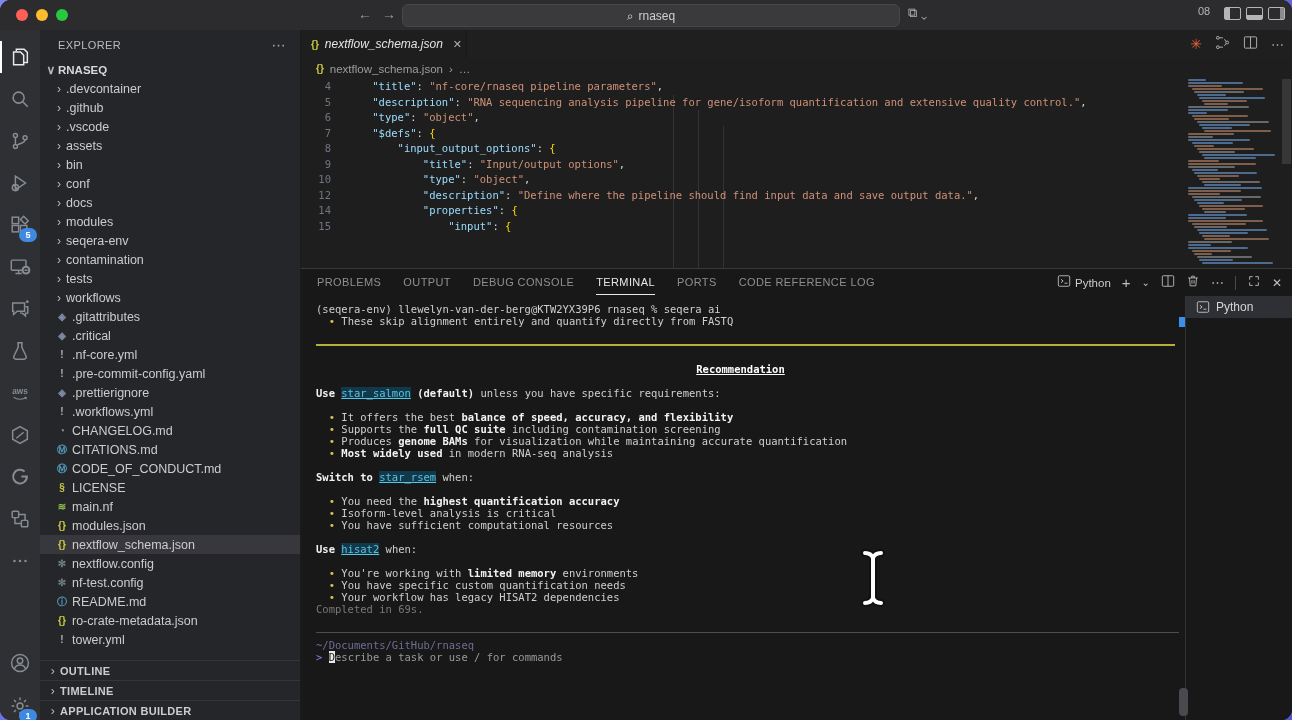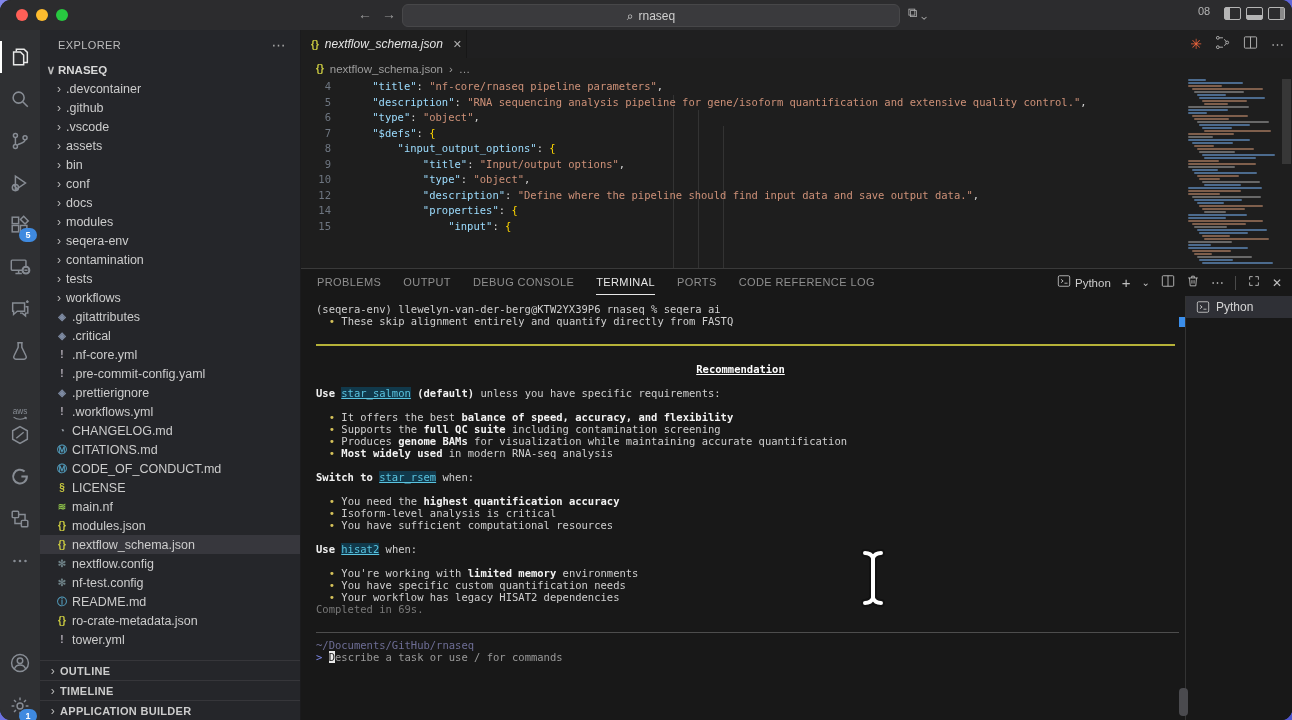--- a/index.html
+++ b/index.html
@@ -173,21 +173,21 @@
           <path d="M4 5.5h13v9H9l-4 3.5v-3.5H4z"></path>
           <path d="M18 9.5h2.5v7H18v3l-3.5-3H12"></path>
           <path d="M20 2.5v3M18.5 4h3"></path>
         </svg>
       </div>
       <div class="ab-item" style="top: 302px;">
         <svg viewBox="0 0 24 24" fill="none" stroke="currentColor" stroke-width="1.6">
           <path d="M9 3h6M10 3v5l-4.6 9.5A2.4 2.4 0 007.6 21h8.8a2.4 2.4 0 002.2-3.5L14 8V3"></path>
         </svg>
       </div>
-      <div class="ab-item" style="top: 364px;">
+      <div class="ab-item" style="top: 344px; font-weight: bold;">
         <svg viewBox="0 0 24 24" fill="none">
           <text x="12" y="13" text-anchor="middle" fill="currentColor" font-size="9" font-family="Liberation Sans">aws</text>
           <path d="M5 16.5c4 3 10 3 13.5.5l-1.5-.7M18.5 17l.3 1.8" stroke="currentColor" stroke-width="1.3" fill="none"></path>
         </svg>
       </div>
       <div class="ab-item" style="top: 386px;">
         <svg viewBox="0 0 24 24" fill="none" stroke="currentColor" stroke-width="1.6">
           <path d="M12 2.8l8 4.6v9.2l-8 4.6-8-4.6V7.4z"></path>
           <path d="M8 15.5L16 9"></path>
         </svg>

